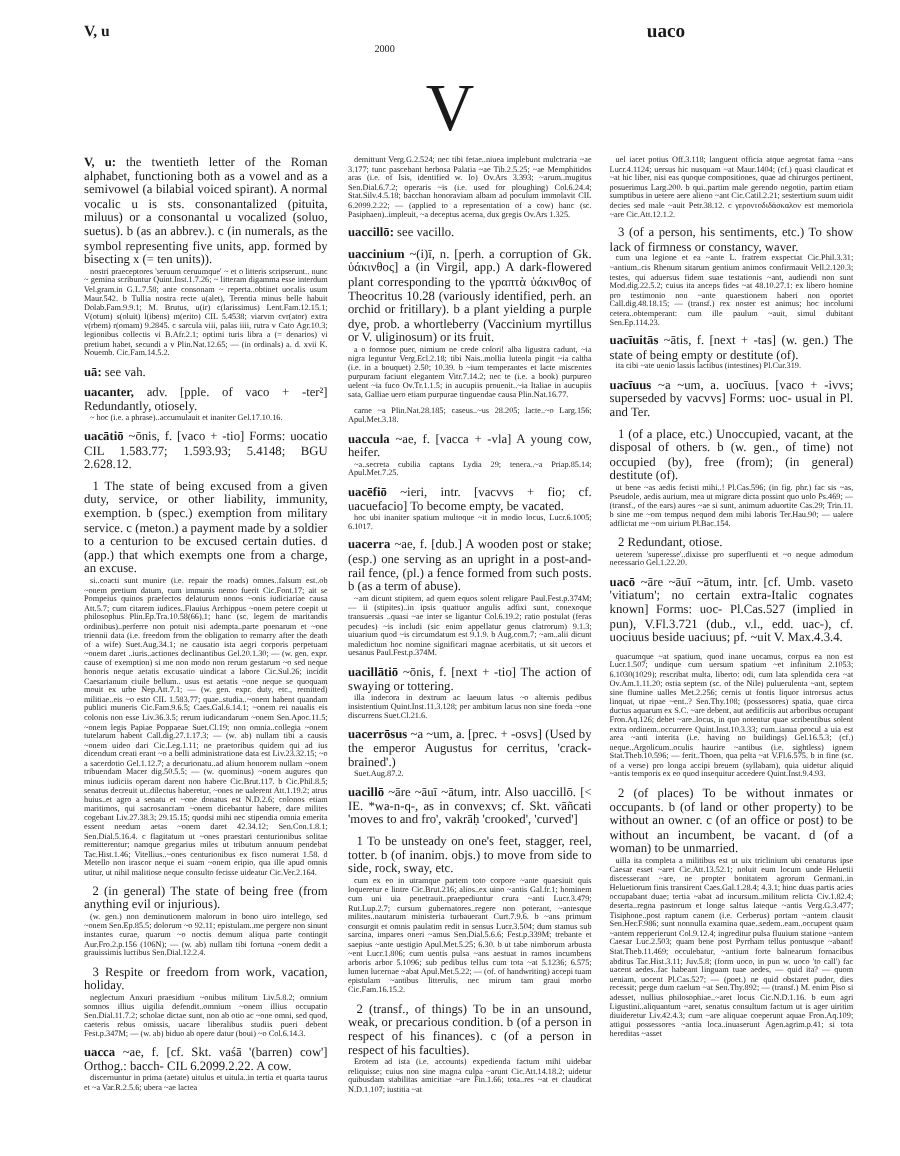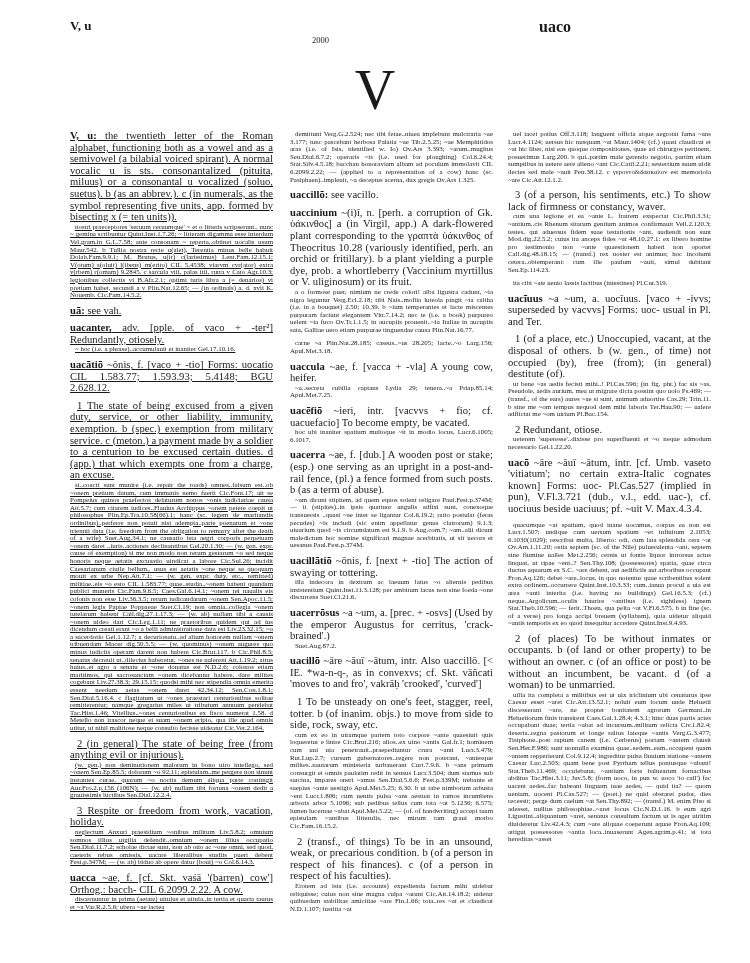--- a/index.html
+++ b/index.html
@@ -6,21 +6,21 @@
   body { width:750px; height:963px; position:relative; overflow:hidden; color:#1a1a1a;
          font-family:"DejaVu Serif", "Liberation Serif", serif; }
   .page { position:absolute; left:0; top:0; width:616px; height:963px; }
   .runhead { position:absolute; top:18px; left:70px; right:45px; height:16px; }
   .rh-left { position:absolute; left:0; top:0; font-family:"Liberation Serif", serif; font-weight:bold; font-size:13px; }
   .rh-center { position:absolute; left:50%; transform:translateX(-50%); top:17px; font-family:"Liberation Serif", serif; font-size:8.5px; }
   .rh-right { position:absolute; right:0; top:0; font-family:"Liberation Serif", serif; font-weight:bold; font-size:16px; }
   .bigletter { position:absolute; top:62px; left:0; width:750px; text-align:center;
                font-family:"Liberation Serif", serif; font-size:56px; line-height:1; font-weight:normal; }
   .col { position:absolute; top:130px; bottom:10px; overflow:hidden; }
-  .col1 { left:70px; width:203px;text-decoration:underline; }
+  .col1 { left:70px; width:203px; }
   .col2 { left:290px; width:203px; }
   .col3 { left:508px; width:203px; }
   .def { font-family:"Liberation Serif", serif; font-size:10.6px; line-height:11.6px; text-align:justify; margin:0; }
   .cit { font-family:"Liberation Serif", serif; font-size:6.9px; line-height:7.6px; text-align:justify; margin:0 0 0 0; text-indent:5px; }
   .entry { margin-bottom:6px; }
   .hw { font-weight:bold; }
   .sub { text-indent:7px; }
   p { margin:0; }
 </style>
 </head>
@@ -115,20 +115,21 @@
     </div>
   <div class="col col3">
       <div class="entry">
         <p class="cit">uel iacet potius Off.3.118; languent officia atque aegrotat fama ~ans Lucr.4.1124; uersus hic nusquam ~at Maur.1404; (cf.) quasi claudicat et ~at hic liber, nisi eas quoque compositiones, quae ad chirurgos pertinent, posuerimus Larg.200. b qui..partim male gerendo negotio, partim etiam sumptibus in uetere aere alieno ~ant Cic.Catil.2.21; sestertium suum uidit decies sed male ~auit Petr.38.12. c γεροντοδιδάσκαλον est memoriola ~are Cic.Att.12.1.2.</p>
       </div>
       <div class="entry">
         <p class="def sub"><span>3 (of a person, his sentiments, etc.) To show lack of firmness or constancy, waver.</span></p>
         <p class="cit">cum una legione et ea ~ante L. fratrem exspectat Cic.Phil.3.31; ~antium..cis Rhenum sitarum gentium animos confirmauit Vell.2.120.3; testes, qui aduersus fidem suae testationis ~ant, audiendi non sunt Mod.dig.22.5.2; cuius ita anceps fides ~at 48.10.27.1: ex libero homine pro testimonio non ~ante quaestionem haberi non oportet Call.dig.48.18.15; — (transf.) rex noster est animus; hoc incolumi cetera..obtemperant: cum ille paulum ~auit, simul dubitant Sen.Ep.114.23.</p>
       </div>
       <div class="entry">
+        <p class="def"><span class="hw">uacīuitās</span> <span>~ātis, f. [next + -tas] (w. gen.) The state of being empty or destitute (of).</span></p>
         <p class="cit">ita cibi ~ate uenio lassis lactibus (intestines) Pl.Cur.319.</p>
       </div>
       <div class="entry">
         <p class="def"><span class="hw">uacīuus</span> <span>~a ~um, a. uocīuus. [vaco + -ivvs; superseded by vacvvs] Forms: uoc- usual in Pl. and Ter.</span></p>
       </div>
       <div class="entry">
         <p class="def sub"><span>1 (of a place, etc.) Unoccupied, vacant, at the disposal of others. b (w. gen., of time) not occupied (by), free (from); (in general) destitute (of).</span></p>
         <p class="cit">ut bene ~as aedis fecisti mihi..! Pl.Cas.596; (in fig. phr.) fac sis ~as, Pseudole, aedis aurium, mea ut migrare dicta possint quo uolo Ps.469; — (transf., of the ears) aures ~ae si sunt, animum aduortite Cas.29; Trin.11. b sine me ~om tempus nequod dem mihi laboris Ter.Hau.90; — ualere adflictat me ~om uirium Pl.Bac.154.</p>
       </div>
       <div class="entry">

